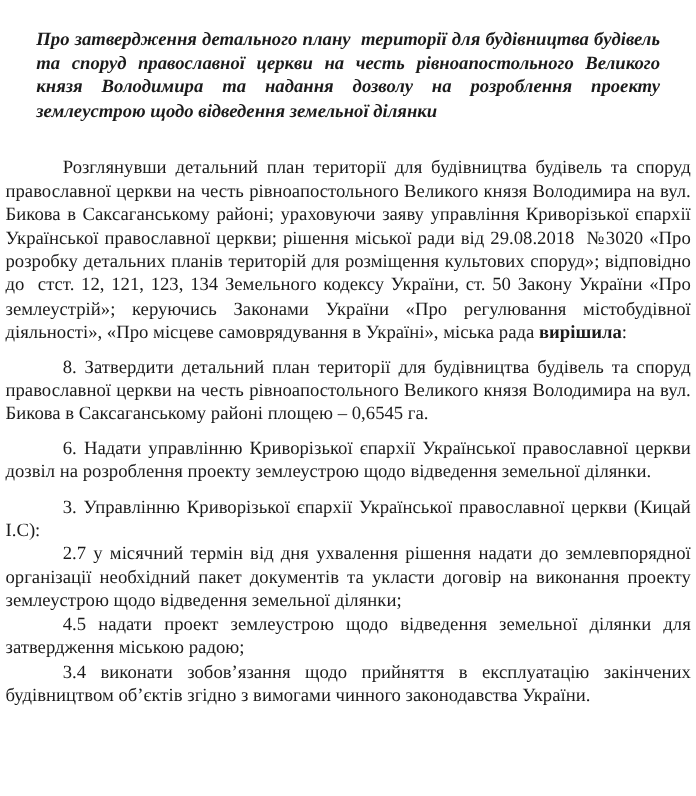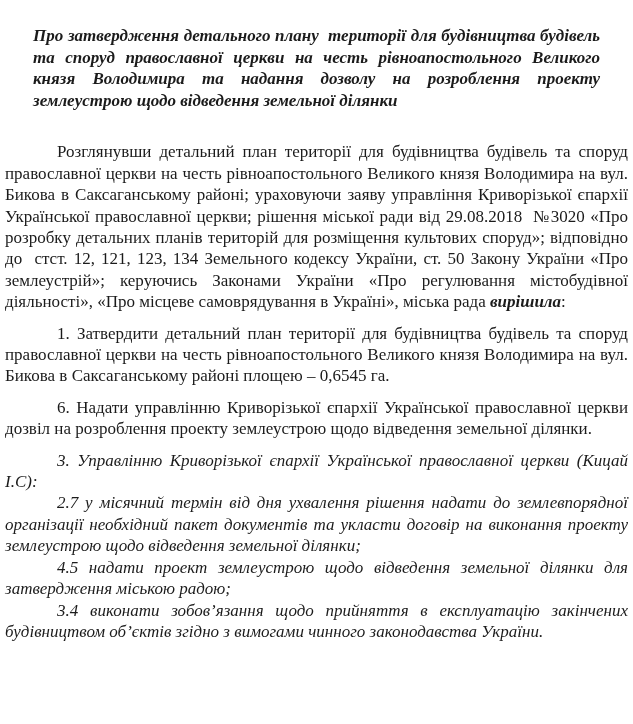--- a/index.html
+++ b/index.html
@@ -28,37 +28,35 @@
     margin: 0 28px 30px 28px;
     line-height: 21.6px;
   }
   .para {
     text-align: justify;
     text-indent: 52px;
     margin: 0 0 10px 0;
   }
   .para.tight {
     margin-bottom: 0;
-    font-style: italic;
   }
   .emph {
     font-weight: bold;
-    font-style: italic;
   }
 </style>
 </head>
 <body>
 
 <div class="page">
 
   <h1 class="doc-title">Про затвердження детального плану&nbsp; території для будівництва будівель та споруд православної церкви на честь рівноапостольного Великого князя Володимира та надання дозволу на розроблення проекту землеустрою щодо відведення земельної ділянки</h1>
 
   <p class="para"><span>Розглянувши детальний план території для будівництва будівель та споруд православної церкви на честь рівноапостольного Великого князя Володимира на вул. Бикова в Саксаганському районі; ураховуючи заяву управління Криворізької єпархії Української православної церкви; рішення міської ради від 29.08.2018&nbsp; №3020 «Про розробку детальних планів територій для розміщення культових споруд»; відповідно до&nbsp; стст. 12, 121, 123, 134 Земельного кодексу України, ст. 50 Закону України «Про землеустрій»; керуючись Законами України «Про регулювання містобудівної діяльності», «Про місцеве самоврядування в Україні», міська рада </span><span class="emph">вирішила</span><span>:</span></p>
 
-  <p class="para">1. Затвердити детальний план території для будівництва будівель та споруд православної церкви на честь рівноапостольного Великого князя Володимира на вул. Бикова в Саксаганському районі площею – 0,6545 га.</p>
+  <p class="para">8. Затвердити детальний план території для будівництва будівель та споруд православної церкви на честь рівноапостольного Великого князя Володимира на вул. Бикова в Саксаганському районі площею – 0,6545 га.</p>
 
   <p class="para">6. Надати управлінню Криворізької єпархії Української православної церкви дозвіл на розроблення проекту землеустрою щодо відведення земельної ділянки.</p>
 
   <p class="para tight">3. Управлінню Криворізької єпархії Української православної церкви (Кицай І.С):</p>
 
   <p class="para tight">2.7 у місячний термін від дня ухвалення рішення надати до землевпорядної організації необхідний пакет документів та укласти договір на виконання проекту землеустрою щодо відведення земельної ділянки;</p>
 
   <p class="para tight">4.5 надати проект землеустрою щодо відведення земельної ділянки для затвердження міською радою;</p>
 
 

